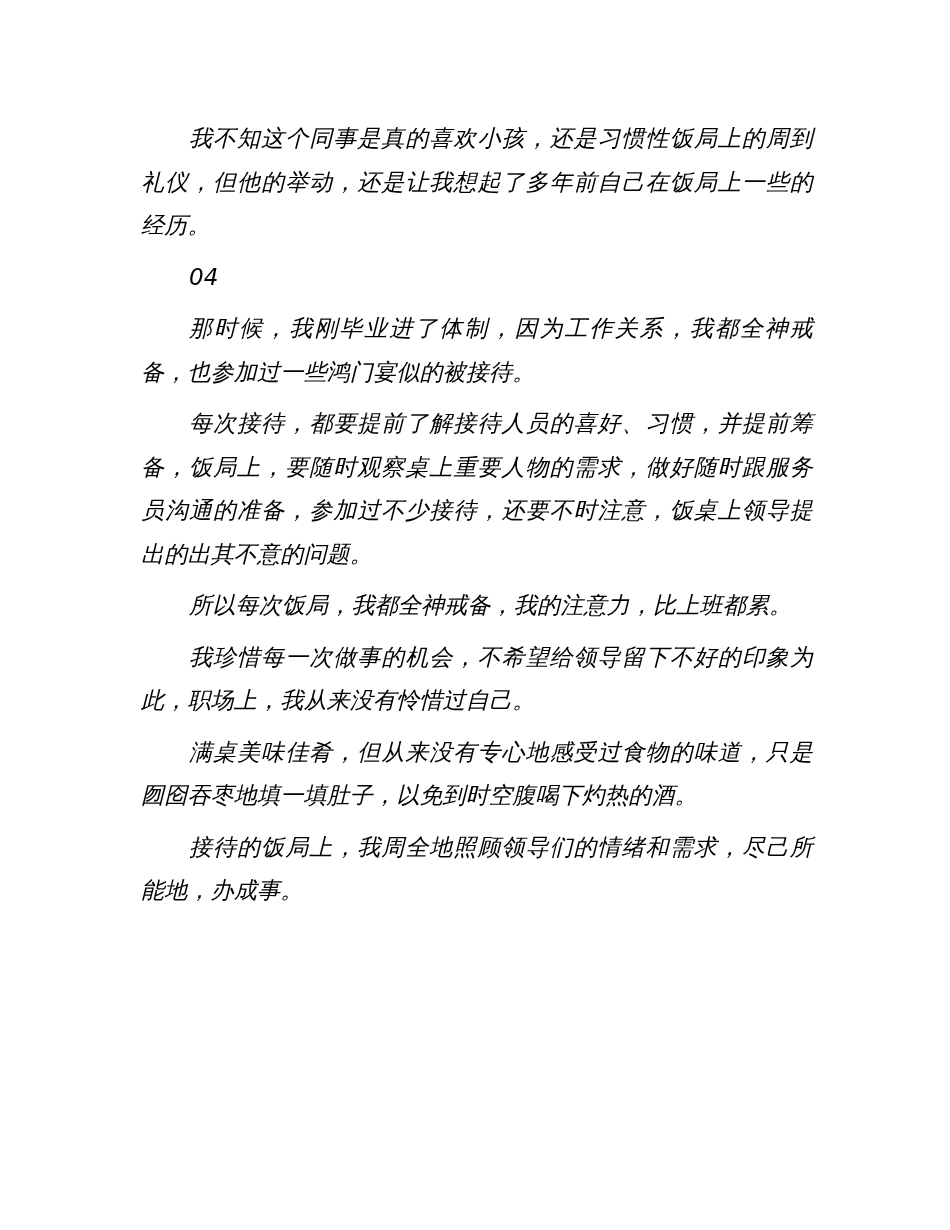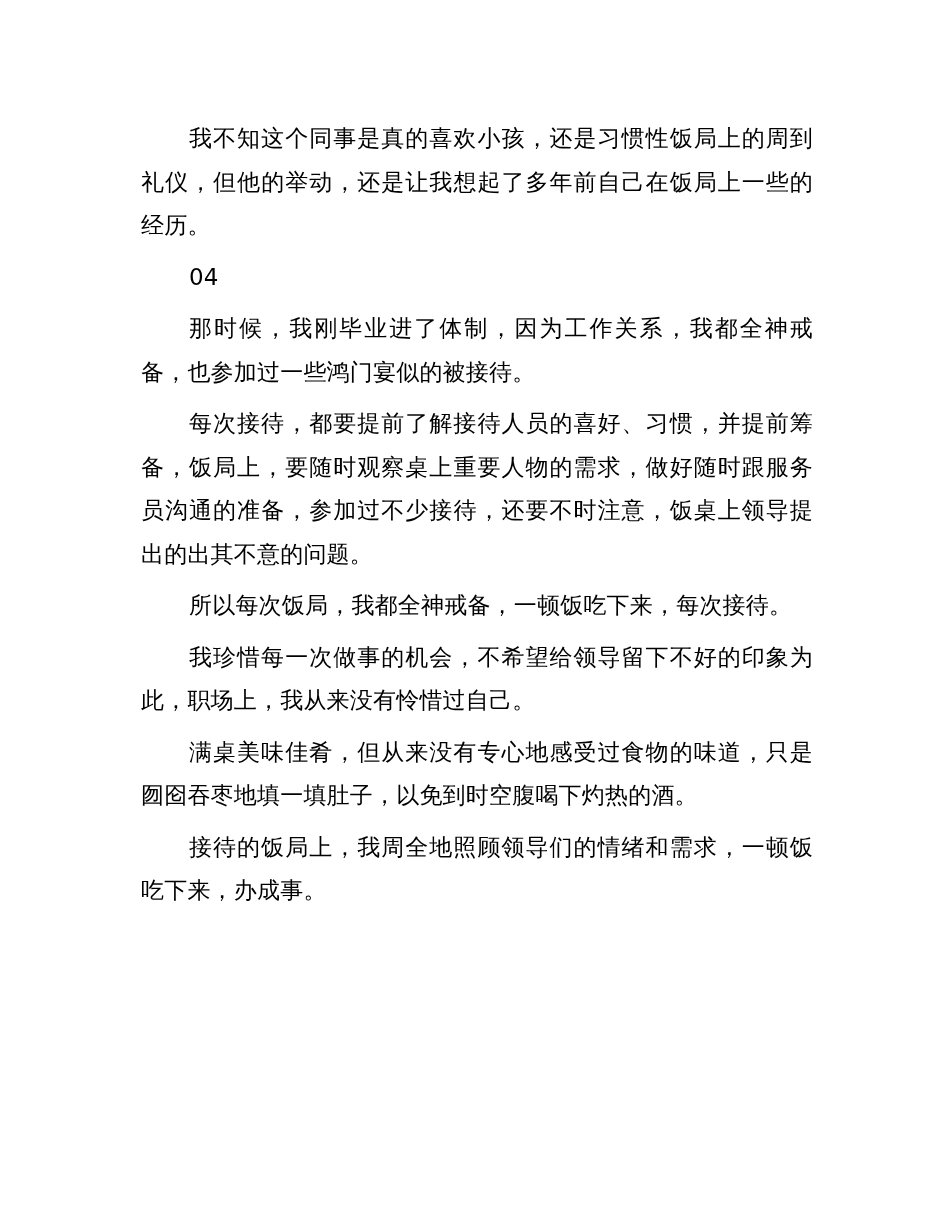--- a/index.html
+++ b/index.html
@@ -22,30 +22,31 @@
       width: 672px;
     }
     .para {
       margin: 0 0 8px 0;
       font-size: 23px;
       line-height: 43.5px;
       text-indent: 48px;
       letter-spacing: 0.2px;
       text-align: justify;
       word-break: break-all;
+      font-style: italic;
     }
     .para.heading-num {
       margin-bottom: 8px;
     }
   </style>
 </head>
 <body>
 
 <div class="page">
   <p class="para">我不知这个同事是真的喜欢小孩，还是习惯性饭局上的周到礼仪，但他的举动，还是让我想起了多年前自己在饭局上一些的经历。</p>
   <p class="para heading-num">04</p>
   <p class="para">那时候，我刚毕业进了体制，因为工作关系，我都全神戒备，也参加过一些鸿门宴似的被接待。</p>
   <p class="para">每次接待，都要提前了解接待人员的喜好、习惯，并提前筹备，饭局上，要随时观察桌上重要人物的需求，做好随时跟服务员沟通的准备，参加过不少接待，还要不时注意，饭桌上领导提出的出其不意的问题。</p>
-  <p class="para">所以每次饭局，我都全神戒备，一顿饭吃下来，每次接待。</p>
+  <p class="para">所以每次饭局，我都全神戒备，我的注意力，比上班都累。</p>
   <p class="para">我珍惜每一次做事的机会，不希望给领导留下不好的印象为此，职场上，我从来没有怜惜过自己。</p>
   <p class="para">满桌美味佳肴，但从来没有专心地感受过食物的味道，只是囫囵吞枣地填一填肚子，以免到时空腹喝下灼热的酒。</p>
-  <p class="para">接待的饭局上，我周全地照顾领导们的情绪和需求，一顿饭吃下来，办成事。</p>
+  <p class="para">接待的饭局上，我周全地照顾领导们的情绪和需求，尽己所能地，办成事。</p>
 </div>
 
 </body></html>

